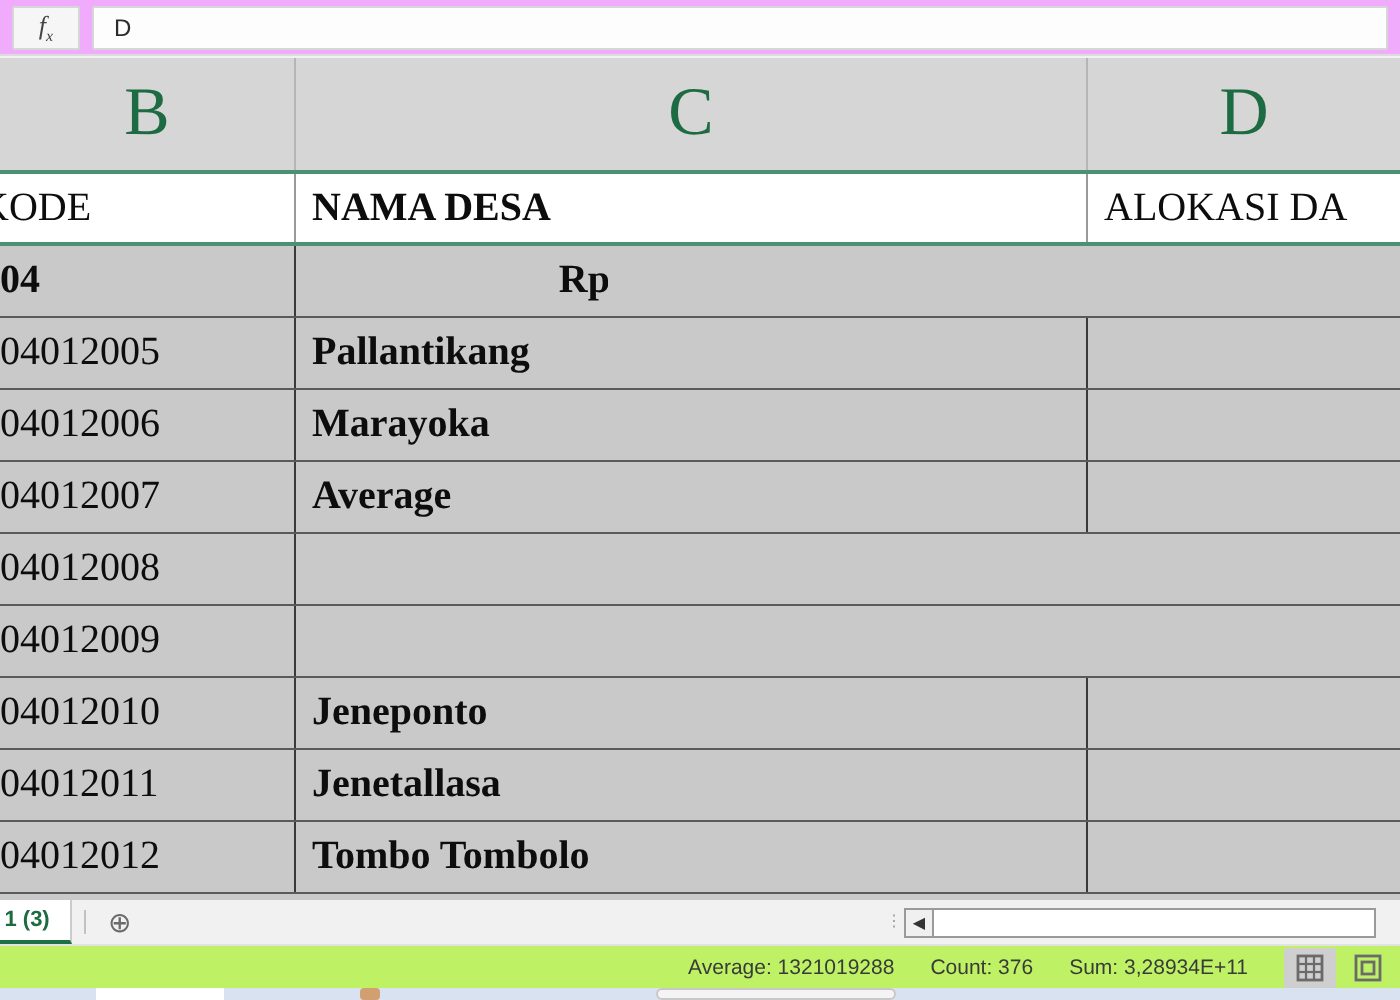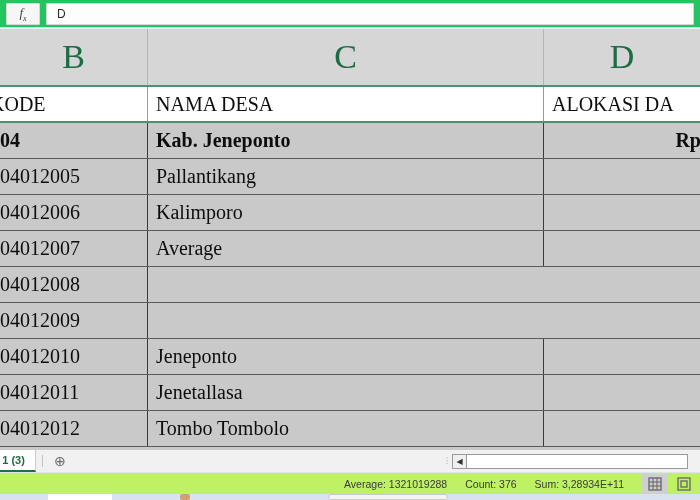--- a/index.html
+++ b/index.html
@@ -18,21 +18,21 @@
     height: 500px;
     background: #f1f1f1;
     overflow: hidden;
   }
 
   
   .formula-bar {
     position: absolute;
     left: 0; top: 0;
     width: 700px; height: 28px;
-    background: #22c55e;
+    background: #f0abfc;
     display: flex;
     align-items: center;
     border-bottom: 1px solid #dcdcdc;
   }
   .fx-btn {
     width: 34px; height: 22px;
     margin-left: 6px;
     display: flex;
     align-items: center;
     justify-content: center;
@@ -124,20 +124,21 @@
   .c-b {
     width: 148px;
     border-right: 1px solid #3a3a3a;
     padding-left: 0px;
     justify-content: flex-start;
   }
   .c-c {
     width: 396px;
     border-right: 1px solid #3a3a3a;
     padding-left: 8px;
+    font-weight: bold;
   }
   .c-d {
     width: 156px;
     padding-right: 0px;
     justify-content: flex-end;
   }
   .header-row .c-b,
   .header-row .c-c { border-right: 1px solid #9a9a9a; }
 
   .bold { font-weight: bold; }
@@ -323,44 +324,41 @@
       </div>
       <div class="cell c-d">
         <span class="valtxt">ALOKASI DA</span>
       </div>
     </div>
 
     <div class="row total-row">
       <div class="cell c-b bold">
         <span class="codetxt">304</span>
       </div>
-      <div class="cell c-c bold">
-        <span>Kab.  Jeneponto</span>
-      </div>
       <div class="cell c-d bold">
         <span class="valtxt">Rp53.67</span>
       </div>
     </div>
 
     <div class="row data-row">
       <div class="cell c-b">
           <span class="codetxt">304012005</span>
         </div>
       <div class="cell c-c">
           <span>Pallantikang</span>
         </div>
       <div class="cell c-d"></div>
     </div>
 
     <div class="row data-row">
       <div class="cell c-b">
           <span class="codetxt">304012006</span>
         </div>
       <div class="cell c-c">
-          <span>Kalimporo</span>
+          <span>Marayoka</span>
         </div>
       <div class="cell c-d"></div>
     </div>
 
     <div class="row data-row">
       <div class="cell c-b">
           <span class="codetxt">304012007</span>
         </div>
       <div class="cell c-c">
           <span>Average</span>

